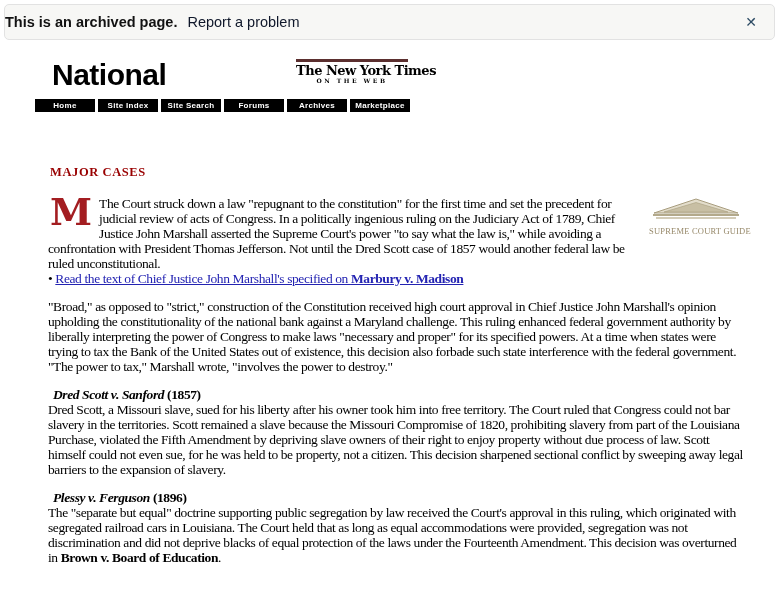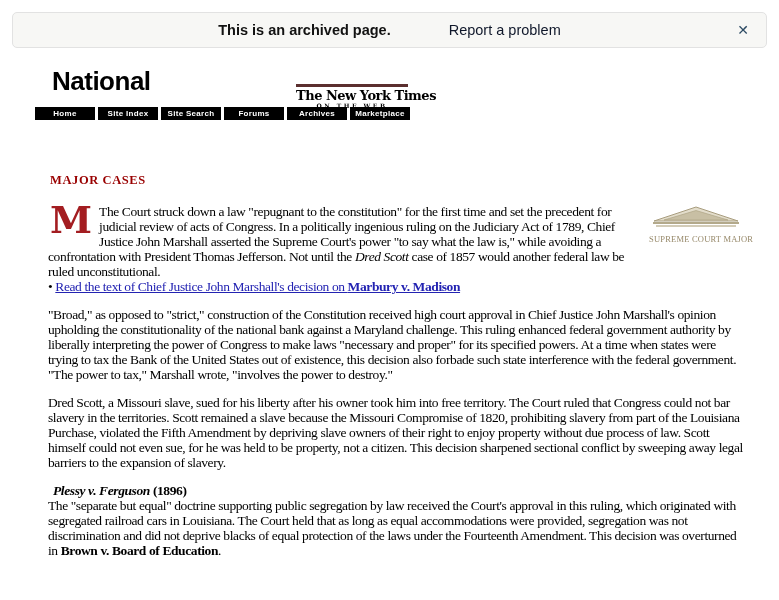--- a/index.html
+++ b/index.html
@@ -2,41 +2,40 @@
 <html><head>
 <meta charset="utf-8">
 <style>
   html, body { margin:0; padding:0; }
   body {
     width:779px; height:600px; overflow:hidden; background:#ffffff;
     font-family:"Liberation Serif", serif; color:#000;
   }
   
   .banner {
-    position:relative; margin:12px; height:34px; background:#f7f7f5;
+    position:relative; margin:4px; height:34px; background:#f7f7f5;
     border:1px solid #e2e2e2; border-radius:5px;
-    display:flex; align-items:center; justify-content:center;
+    display:flex; align-items:center; justify-content:flex-start;
     font-family:"Liberation Sans", sans-serif;
-    gap:48px;
   }
   .banner-msg { font-weight:bold; font-size:14.5px; color:#121212; }
   .banner-link { color:#0f172a; font-size:14.5px; margin-left:10px; text-decoration:none; cursor:pointer; }
   .banner-close {
     position:absolute; right:17px; top:50%; transform:translateY(-50%);
     color:#2c4a63; font-size:14px; cursor:pointer; line-height:1;
   }
   
   .header { position:relative; margin:18px 0 0 52px; height:36px; }
   .section-title {
     font-family:"Liberation Sans", sans-serif; font-weight:bold;
-    font-size:26px; letter-spacing:-0.5px; color:#000; position:absolute; left:0; top:0;
+    font-size:30px; letter-spacing:-0.5px; color:#000; position:absolute; left:0; top:0;
   }
   .nyt-logo {
     position:absolute; left:244px; top:1px; width:112px;
-    border-top:3px solid #5b2f2f; padding-top:1px; text-align:center; cursor:pointer;margin-top:17px;
+    border-top:3px solid #5b2f2f; padding-top:1px; text-align:center; cursor:pointer;
   }
   .nyt-line1 {
     font-family:"DejaVu Serif", serif; font-weight:bold; font-size:13px;
     white-space:nowrap; letter-spacing:-0.5px; color:#000;
   }
   .nyt-line2 {
     font-family:"DejaVu Serif", serif; font-weight:bold; font-size:6px;
     letter-spacing:2.5px; margin-top:-1px; color:#000;
   }
   
@@ -63,21 +62,21 @@
   .dropcap {
     float:left; color:#a31d21; font-family:"DejaVu Serif", serif;
     font-weight:bold; font-size:38px; line-height:30px; margin:1px 7px 0 2px;
     letter-spacing:0;
   }
   .guide { float:right; width:94px; margin:2px 0 5px 12px; text-align:center; cursor:pointer; }
   .guide-label {
     font-size:8.5px; color:#97896a; letter-spacing:0.2px; white-space:nowrap;
     margin-top:1px; font-family:"Liberation Serif", serif;
   }
-  .it { font-style:italic; }
+  .it { }
   .lb { font-weight:bold;text-align:right; }
   .bd { font-weight:bold; }
   .linkline { }
   .bullet { color:#000; margin-right:3px; }
   .case-link { color:#2323b2; text-decoration:underline; cursor:pointer; }
 </style>
 </head>
 <body>
 
 <div class="banner">
@@ -108,36 +107,39 @@
 <div class="article">
 
   <div class="case">
     <div class="guide">
       <svg width="88" height="22" viewBox="0 0 88 22">
         <polygon points="44,1 86,15 2,15" fill="#e3ddcb" stroke="#a89d7e" stroke-width="1"></polygon>
         <polygon points="44,4.5 76,14 12,14" fill="#c8bfa4" stroke="#a89d7e" stroke-width="0.6"></polygon>
         <line x1="1" y1="17" x2="87" y2="17" stroke="#b3a98b" stroke-width="2"></line>
         <line x1="4" y1="20" x2="84" y2="20" stroke="#c4bba0" stroke-width="1.5"></line>
       </svg>
-      <div class="guide-label">SUPREME COURT MAJOR</div>
+      <div class="guide-label">SUPREME COURT GUIDE</div>
     </div>
     <span class="dropcap">M</span>
     <div class="case-body">
       <span>The Court struck down a law "repugnant to the constitution" for the first time and set the precedent for judicial review of acts of Congress. In a politically ingenious ruling on the Judiciary Act of 1789, Chief Justice John Marshall asserted the Supreme Court's power "to say what the law is," while avoiding a confrontation with President Thomas Jefferson. Not until the </span><span class="it">Dred Scott</span><span> case of 1857 would another federal law be ruled unconstitutional.</span>
     </div>
     <div class="linkline">
-      <span class="bullet">•</span><a class="case-link"><span>Read the text of Chief Justice John Marshall's decision on </span><span class="lb">Marbury v. Madison</span></a>
+      <span class="bullet">•</span><a class="case-link"><span>Read the text of Chief Justice John Marshall's specified on </span><span class="lb">Marbury v. Madison</span></a>
     </div>
   </div>
 
   <div class="case case-indent">
     <div class="case-body">"Broad," as opposed to "strict," construction of the Constitution received high court approval in Chief Justice John Marshall's opinion upholding the constitutionality of the national bank against a Maryland challenge. This ruling enhanced federal government authority by liberally interpreting the power of Congress to make laws "necessary and proper" for its specified powers. At a time when states were trying to tax the Bank of the United States out of existence, this decision also forbade such state interference with the federal government. "The power to tax," Marshall wrote, "involves the power to destroy."</div>
   </div>
 
   <div class="case case-indent">
+    <div class="case-title">
+      <span class="ct">Dred Scott v. Sanford</span><span class="cy"> (1857)</span>
+    </div>
     <div class="case-body">Dred Scott, a Missouri slave, sued for his liberty after his owner took him into free territory. The Court ruled that Congress could not bar slavery in the territories. Scott remained a slave because the Missouri Compromise of 1820, prohibiting slavery from part of the Louisiana Purchase, violated the Fifth Amendment by depriving slave owners of their right to enjoy property without due process of law. Scott himself could not even sue, for he was held to be property, not a citizen. This decision sharpened sectional conflict by sweeping away legal barriers to the expansion of slavery.</div>
   </div>
 
   <div class="case case-indent">
     <div class="case-title">
       <span class="ct">Plessy v. Ferguson</span><span class="cy"> (1896)</span>
     </div>
     <div class="case-body">
       <span>The "separate but equal" doctrine supporting public segregation by law received the Court's approval in this ruling, which originated with segregated railroad cars in Louisiana. The Court held that as long as equal accommodations were provided, segregation was not discrimination and did not deprive blacks of equal protection of the laws under the Fourteenth Amendment. This decision was overturned in </span><span class="bd">Brown v. Board of Education</span><span>.</span>
     </div>

